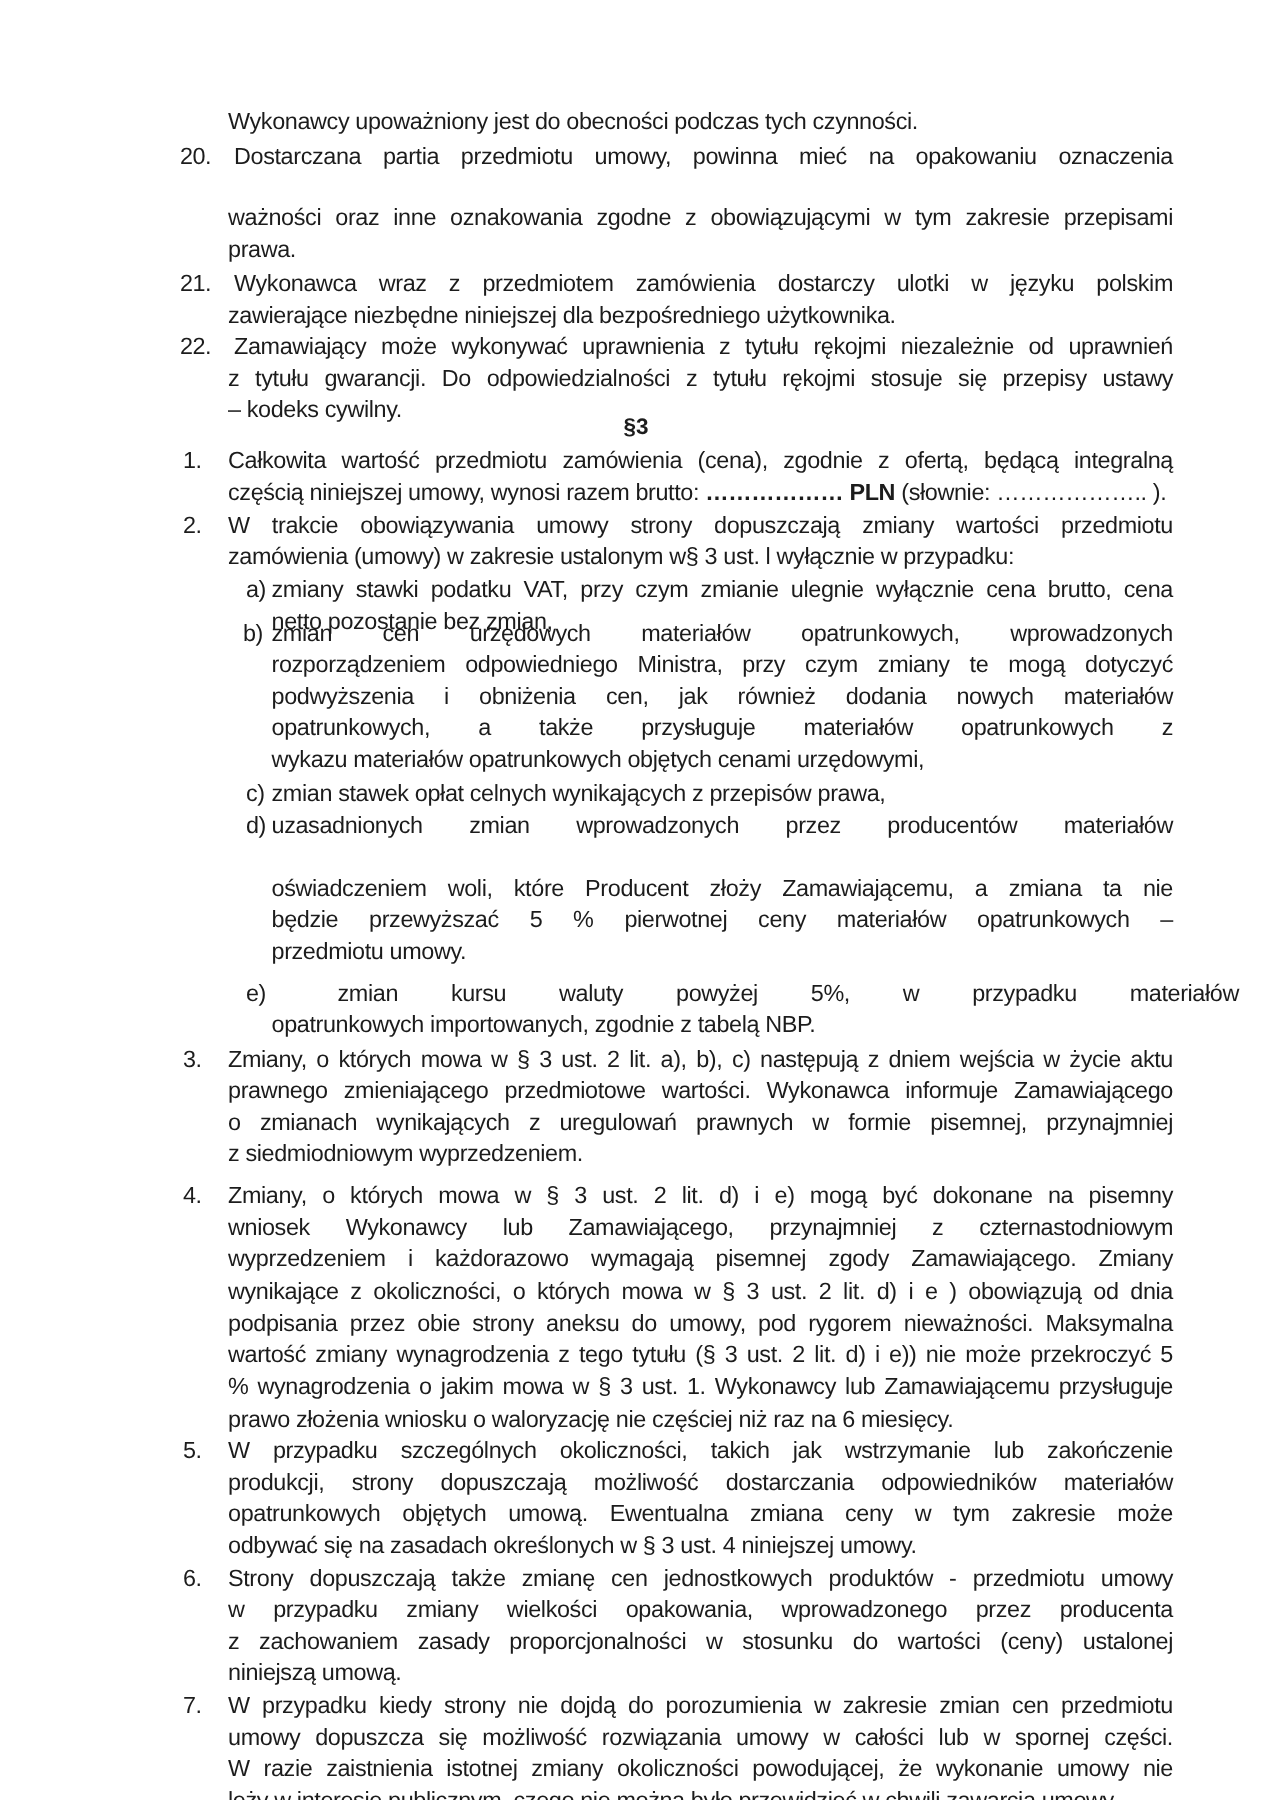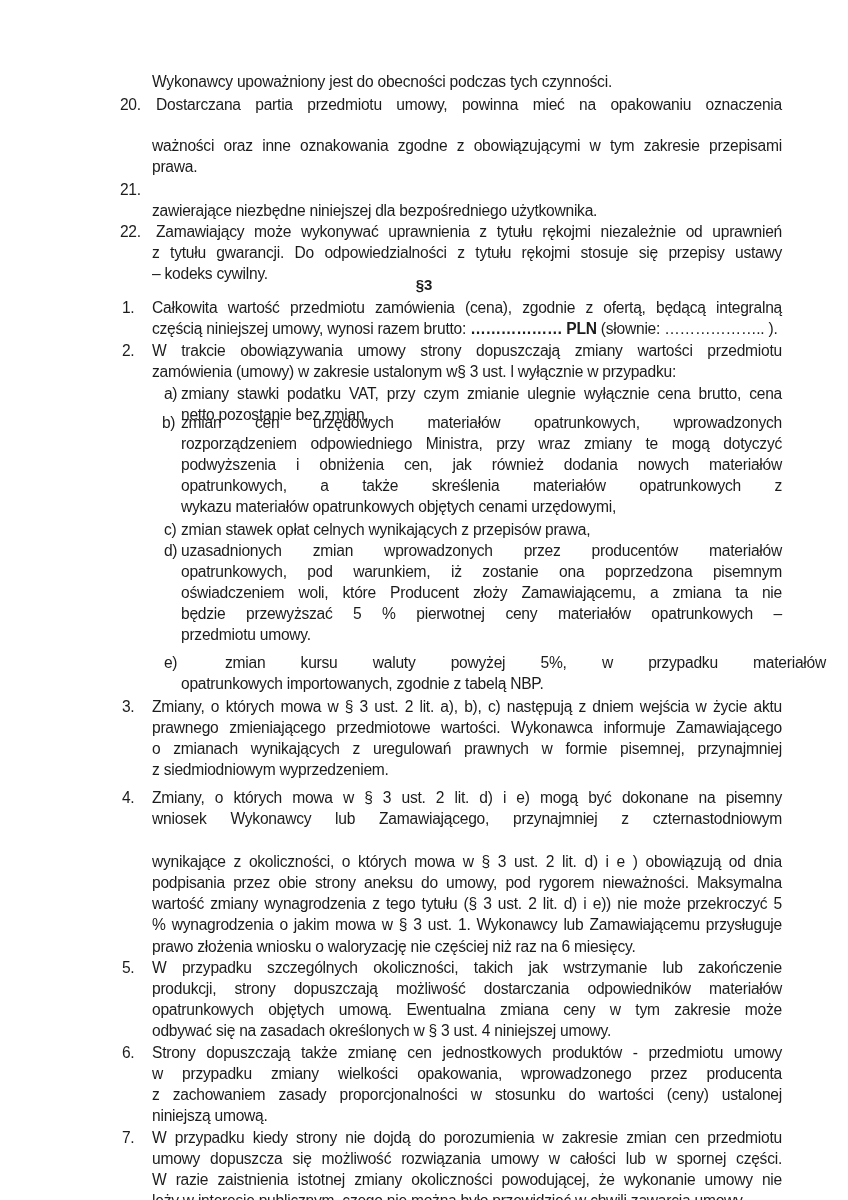--- a/index.html
+++ b/index.html
@@ -25,60 +25,61 @@
 </head>
 <body>
 
 <div class="page" id="page">
     <div class="line" style="left: 152px; top: 72px;">Wykonawcy upoważniony jest do obecności podczas tych czynności.</div>
     <div class="num" style="left: 120px; top: 95px;">20.</div>
     <div class="line j" style="left: 156px; top: 95px; width: 626px;">Dostarczana partia  przedmiotu umowy, powinna mieć na opakowaniu  oznaczenia</div>
     <div class="line j" style="left: 152px; top: 136px; width: 630px;">ważności oraz inne oznakowania zgodne z obowiązującymi w tym zakresie przepisami</div>
     <div class="line" style="left: 152px; top: 157px;">prawa.</div>
     <div class="num" style="left: 120px; top: 180px;">21.</div>
+    <div class="line j" style="left: 156px; top: 180px; width: 626px;">Wykonawca wraz z przedmiotem zamówienia dostarczy ulotki w języku polskim</div>
     <div class="line" style="left: 152px; top: 201px;">zawierające niezbędne niniejszej dla bezpośredniego użytkownika.</div>
     <div class="num" style="left: 120px; top: 222px;">22.</div>
     <div class="line j" style="left: 156px; top: 222px; width: 626px;">Zamawiający może wykonywać uprawnienia z tytułu rękojmi niezależnie od uprawnień</div>
     <div class="line j" style="left: 152px; top: 243px; width: 630px;">z tytułu gwarancji. Do odpowiedzialności z tytułu rękojmi stosuje się przepisy ustawy</div>
     <div class="line" style="left: 152px; top: 264px;">–  kodeks cywilny.</div>
     <div class="sect">§3</div>
     <div class="num" style="left: 122px; top: 298px;">1.</div>
     <div class="line j" style="left: 152px; top: 298px; width: 630px;">Całkowita wartość przedmiotu zamówienia (cena), zgodnie z ofertą, będącą integralną</div>
     <div class="line" style="left: 152px; top: 319px;"><span>częścią niniejszej umowy, wynosi razem brutto:</span><span><span class="b">  ……………… </span><span class="b">PLN</span><span> (słownie: ……………….. ).</span></span></div>
     <div class="num" style="left: 122px; top: 341px;">2.</div>
     <div class="line j" style="left: 152px; top: 341px; width: 630px;">W trakcie obowiązywania umowy strony dopuszczają zmiany wartości przedmiotu</div>
     <div class="line" style="left: 152px; top: 362px;">zamówienia (umowy) w zakresie ustalonym w§ 3 ust. l wyłącznie w przypadku:</div>
     <div class="num" style="left: 164px; top: 384px;">a)</div>
     <div class="line j" style="left: 181px; top: 384px; width: 601px;">zmiany stawki podatku VAT, przy czym zmianie ulegnie wyłącznie cena brutto, cena</div>
     <div class="line" style="left: 181px; top: 405px;">netto pozostanie bez zmian,</div>
     <div class="num" style="left: 162px; top: 413px;">b)</div>
     <div class="line j" style="left: 181px; top: 413px; width: 601px;">zmian    cen    urzędowych     materiałów opatrunkowych,    wprowadzonych</div>
-    <div class="line j" style="left: 181px; top: 434px; width: 601px;">rozporządzeniem   odpowiedniego Ministra, przy wraz zmiany te  mogą dotyczyć</div>
+    <div class="line j" style="left: 181px; top: 434px; width: 601px;">rozporządzeniem   odpowiedniego Ministra, przy czym zmiany te  mogą dotyczyć</div>
     <div class="line j" style="left: 181px; top: 455px; width: 601px;">podwyższenia i obniżenia cen, jak również dodania nowych materiałów</div>
-    <div class="line j" style="left: 181px; top: 476px; width: 601px;">opatrunkowych, a także skreślenia materiałów opatrunkowych z</div>
+    <div class="line j" style="left: 181px; top: 476px; width: 601px;">opatrunkowych, a także przysługuje materiałów opatrunkowych z</div>
     <div class="line" style="left: 181px; top: 497px;">wykazu materiałów opatrunkowych objętych cenami urzędowymi,</div>
     <div class="num" style="left: 164px; top: 520px;">c)</div>
     <div class="line" style="left: 181px; top: 520px;">zmian stawek opłat celnych wynikających z przepisów prawa,</div>
     <div class="num" style="left: 164px; top: 541px;">d)</div>
     <div class="line j" style="left: 181px; top: 541px; width: 601px;">uzasadnionych  zmian  wprowadzonych  przez producentów materiałów</div>
-    <div class="line j" style="left: 181px; top: 562px; width: 601px;">opatrunkowych, pod warunkiem, iż zostanie ona poprzedzona pisemnym</div>
     <div class="line j" style="left: 181px; top: 583px; width: 601px;">oświadczeniem woli, które Producent złoży Zamawiającemu, a zmiana ta nie</div>
     <div class="line j" style="left: 181px; top: 604px; width: 601px;">będzie przewyższać 5 % pierwotnej ceny materiałów opatrunkowych –</div>
     <div class="line" style="left: 181px; top: 625px;">przedmiotu umowy.</div>
     <div class="num" style="left: 164px; top: 653px;">e)</div>
     <div class="line j" style="left: 181px; top: 653px; width: 601px; margin-left: 44px;">zmian   kursu   waluty   powyżej   5%,   w   przypadku   materiałów</div>
     <div class="line" style="left: 181px; top: 674px;">opatrunkowych importowanych, zgodnie z tabelą NBP.</div>
     <div class="num" style="left: 122px; top: 697px;">3.</div>
     <div class="line j" style="left: 152px; top: 697px; width: 630px;">Zmiany, o których mowa w § 3 ust. 2 lit. a), b), c) następują z dniem wejścia w życie aktu</div>
     <div class="line j" style="left: 152px; top: 718px; width: 630px;">prawnego zmieniającego przedmiotowe wartości. Wykonawca informuje Zamawiającego</div>
     <div class="line j" style="left: 152px; top: 739px; width: 630px;">o zmianach wynikających z uregulowań prawnych w formie pisemnej, przynajmniej</div>
     <div class="line" style="left: 152px; top: 760px;">z siedmiodniowym wyprzedzeniem.</div>
     <div class="num" style="left: 122px; top: 788px;">4.</div>
     <div class="line j" style="left: 152px; top: 788px; width: 630px;">Zmiany, o których mowa w § 3 ust. 2 lit. d) i e) mogą być dokonane na pisemny</div>
     <div class="line j" style="left: 152px; top: 809px; width: 630px;">wniosek Wykonawcy lub Zamawiającego, przynajmniej z czternastodniowym</div>
+    <div class="line j" style="left: 152px; top: 830px; width: 630px;">wyprzedzeniem i każdorazowo wymagają pisemnej zgody Zamawiającego. Zmiany</div>
     <div class="line j" style="left: 152px; top: 852px; width: 630px;">wynikające z okoliczności, o których mowa w § 3 ust. 2 lit. d) i e ) obowiązują od dnia</div>
     <div class="line j" style="left: 152px; top: 873px; width: 630px;">podpisania przez obie strony aneksu do umowy, pod rygorem nieważności. Maksymalna</div>
     <div class="line j" style="left: 152px; top: 894px; width: 630px;">wartość zmiany wynagrodzenia z tego tytułu (§ 3 ust. 2 lit. d) i e)) nie może przekroczyć 5</div>
     <div class="line j" style="left: 152px; top: 915px; width: 630px;">% wynagrodzenia o jakim mowa w § 3 ust. 1. Wykonawcy lub Zamawiającemu przysługuje</div>
     <div class="line" style="left: 152px; top: 937px;">prawo złożenia wniosku o waloryzację nie częściej niż raz na 6 miesięcy.</div>
     <div class="num" style="left: 122px; top: 958px;">5.</div>
     <div class="line j" style="left: 152px; top: 958px; width: 630px;">W przypadku szczególnych okoliczności, takich jak wstrzymanie lub zakończenie</div>
     <div class="line j" style="left: 152px; top: 979px; width: 630px;">produkcji, strony dopuszczają możliwość dostarczania odpowiedników materiałów</div>
     <div class="line j" style="left: 152px; top: 1000px; width: 630px;">opatrunkowych objętych umową. Ewentualna zmiana ceny w tym zakresie może</div>
     <div class="line" style="left: 152px; top: 1021px;">odbywać się na zasadach określonych w § 3 ust. 4 niniejszej umowy.</div>

